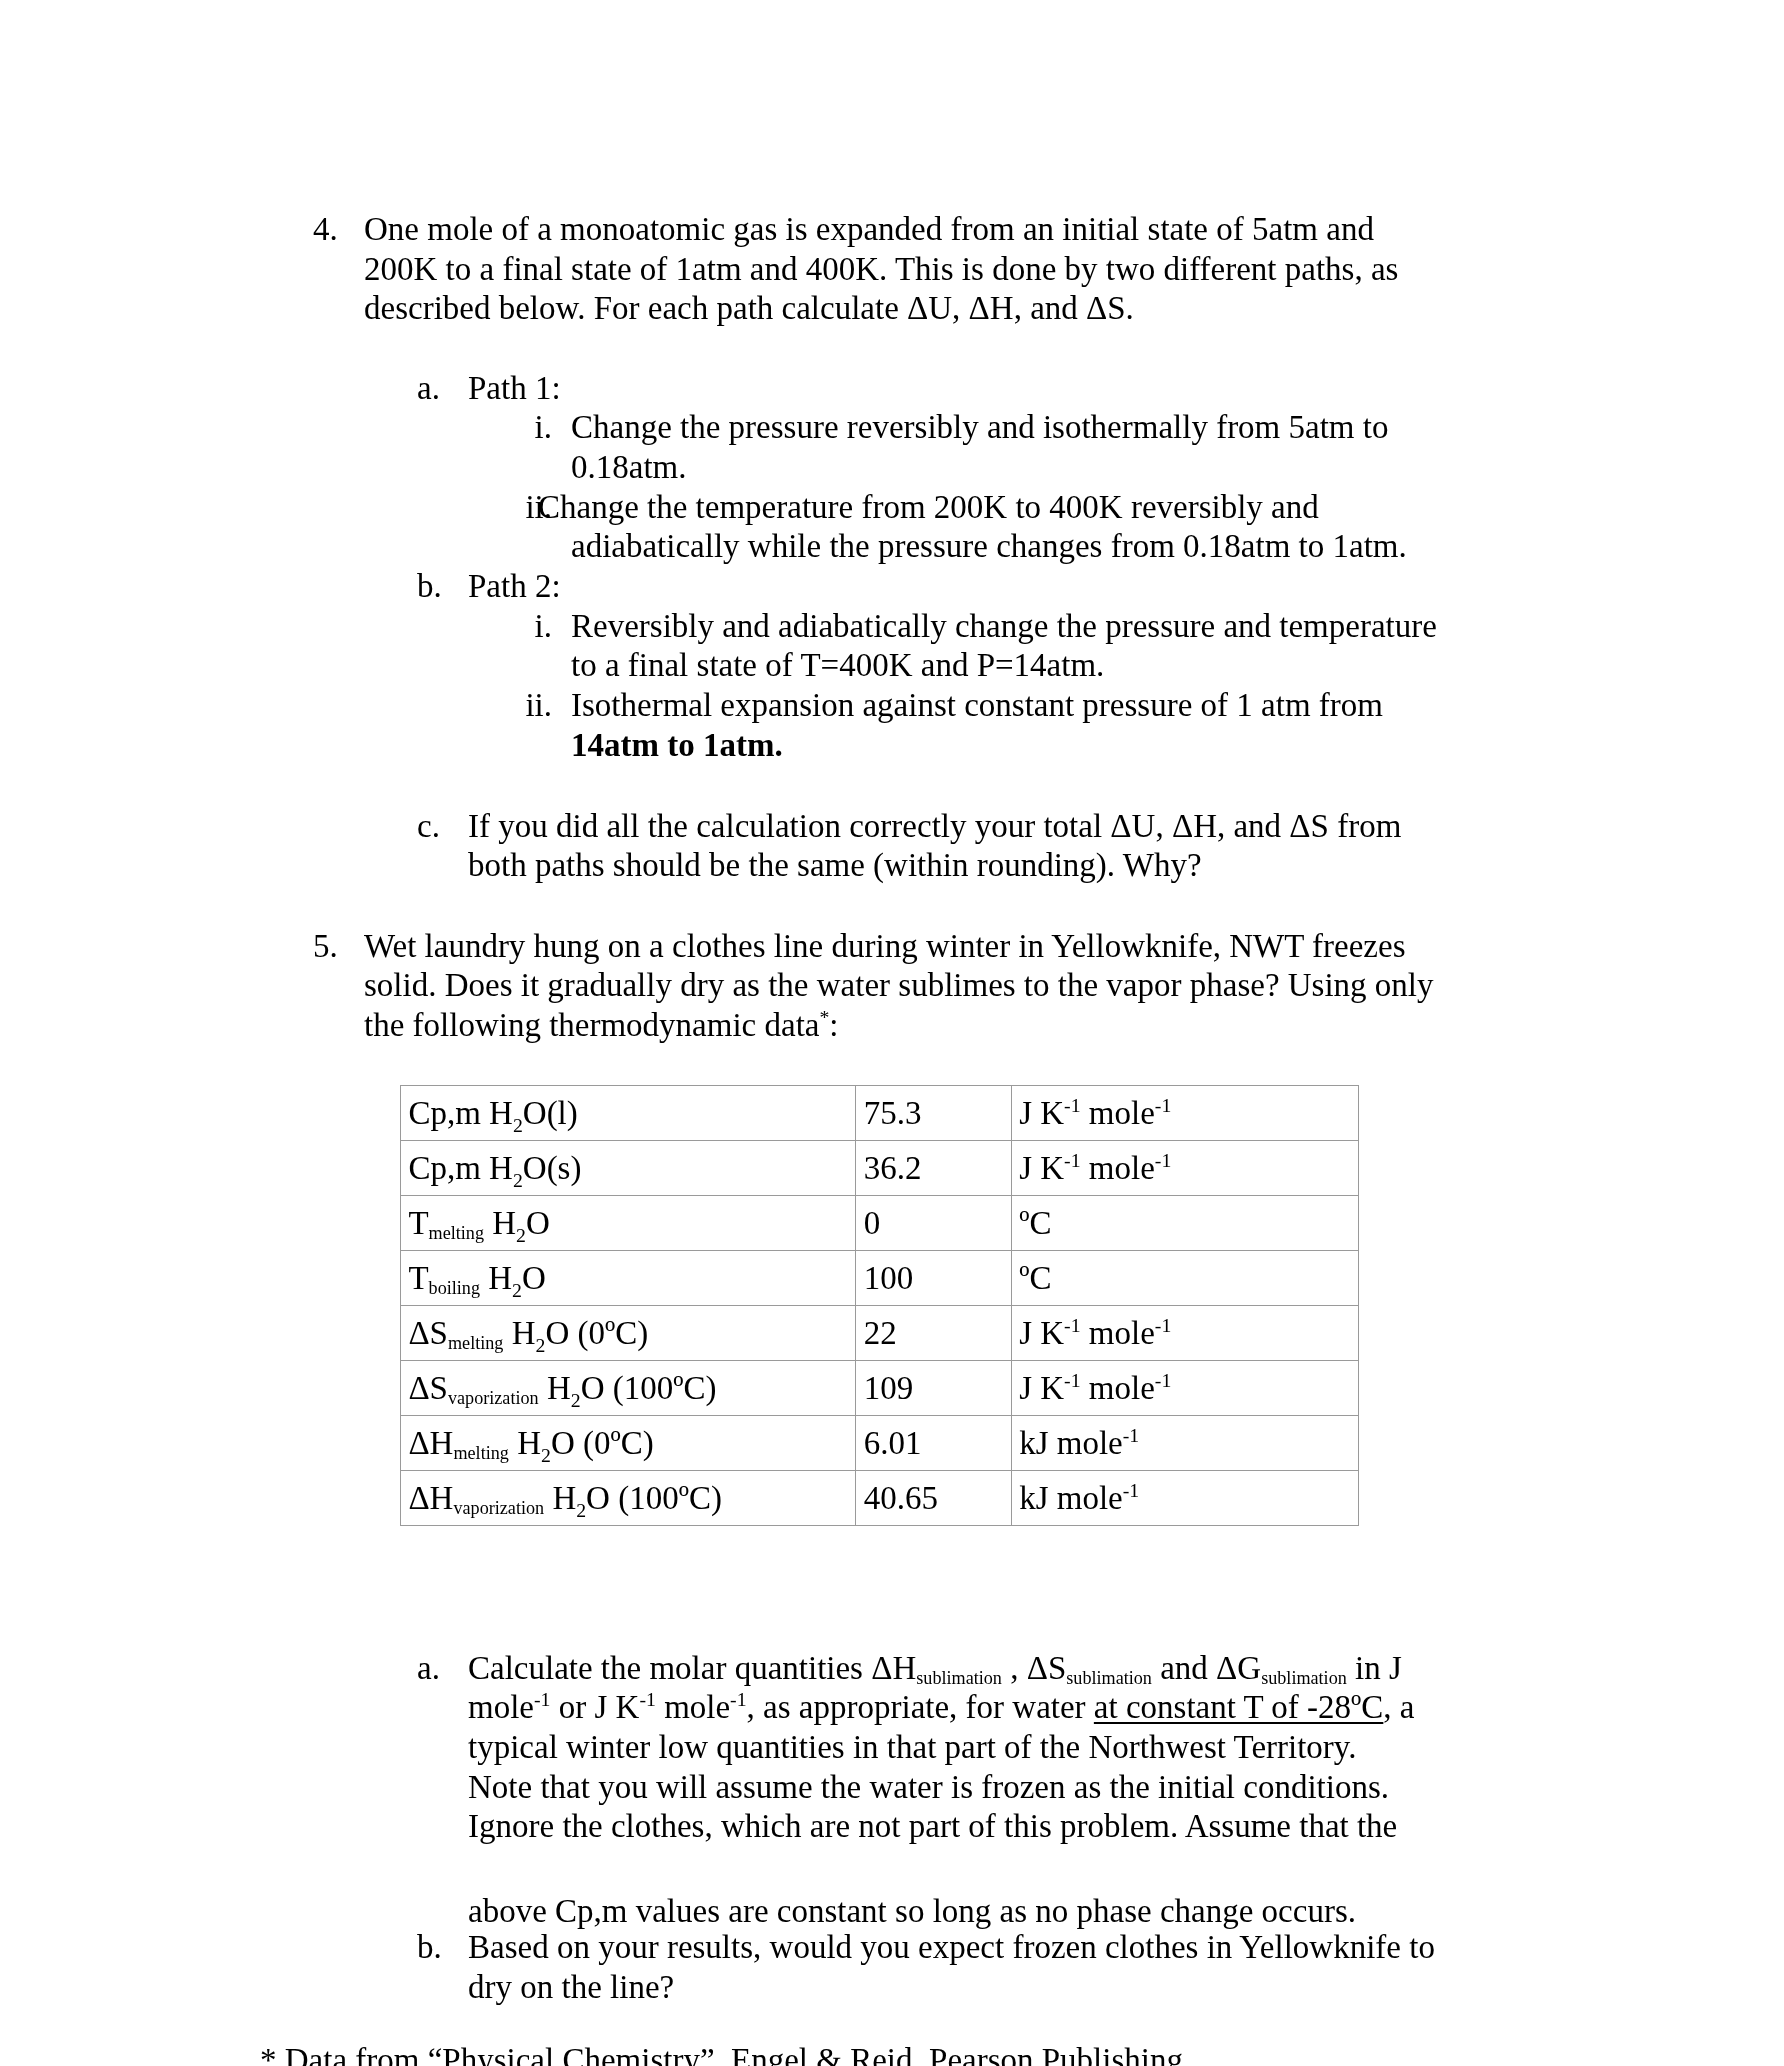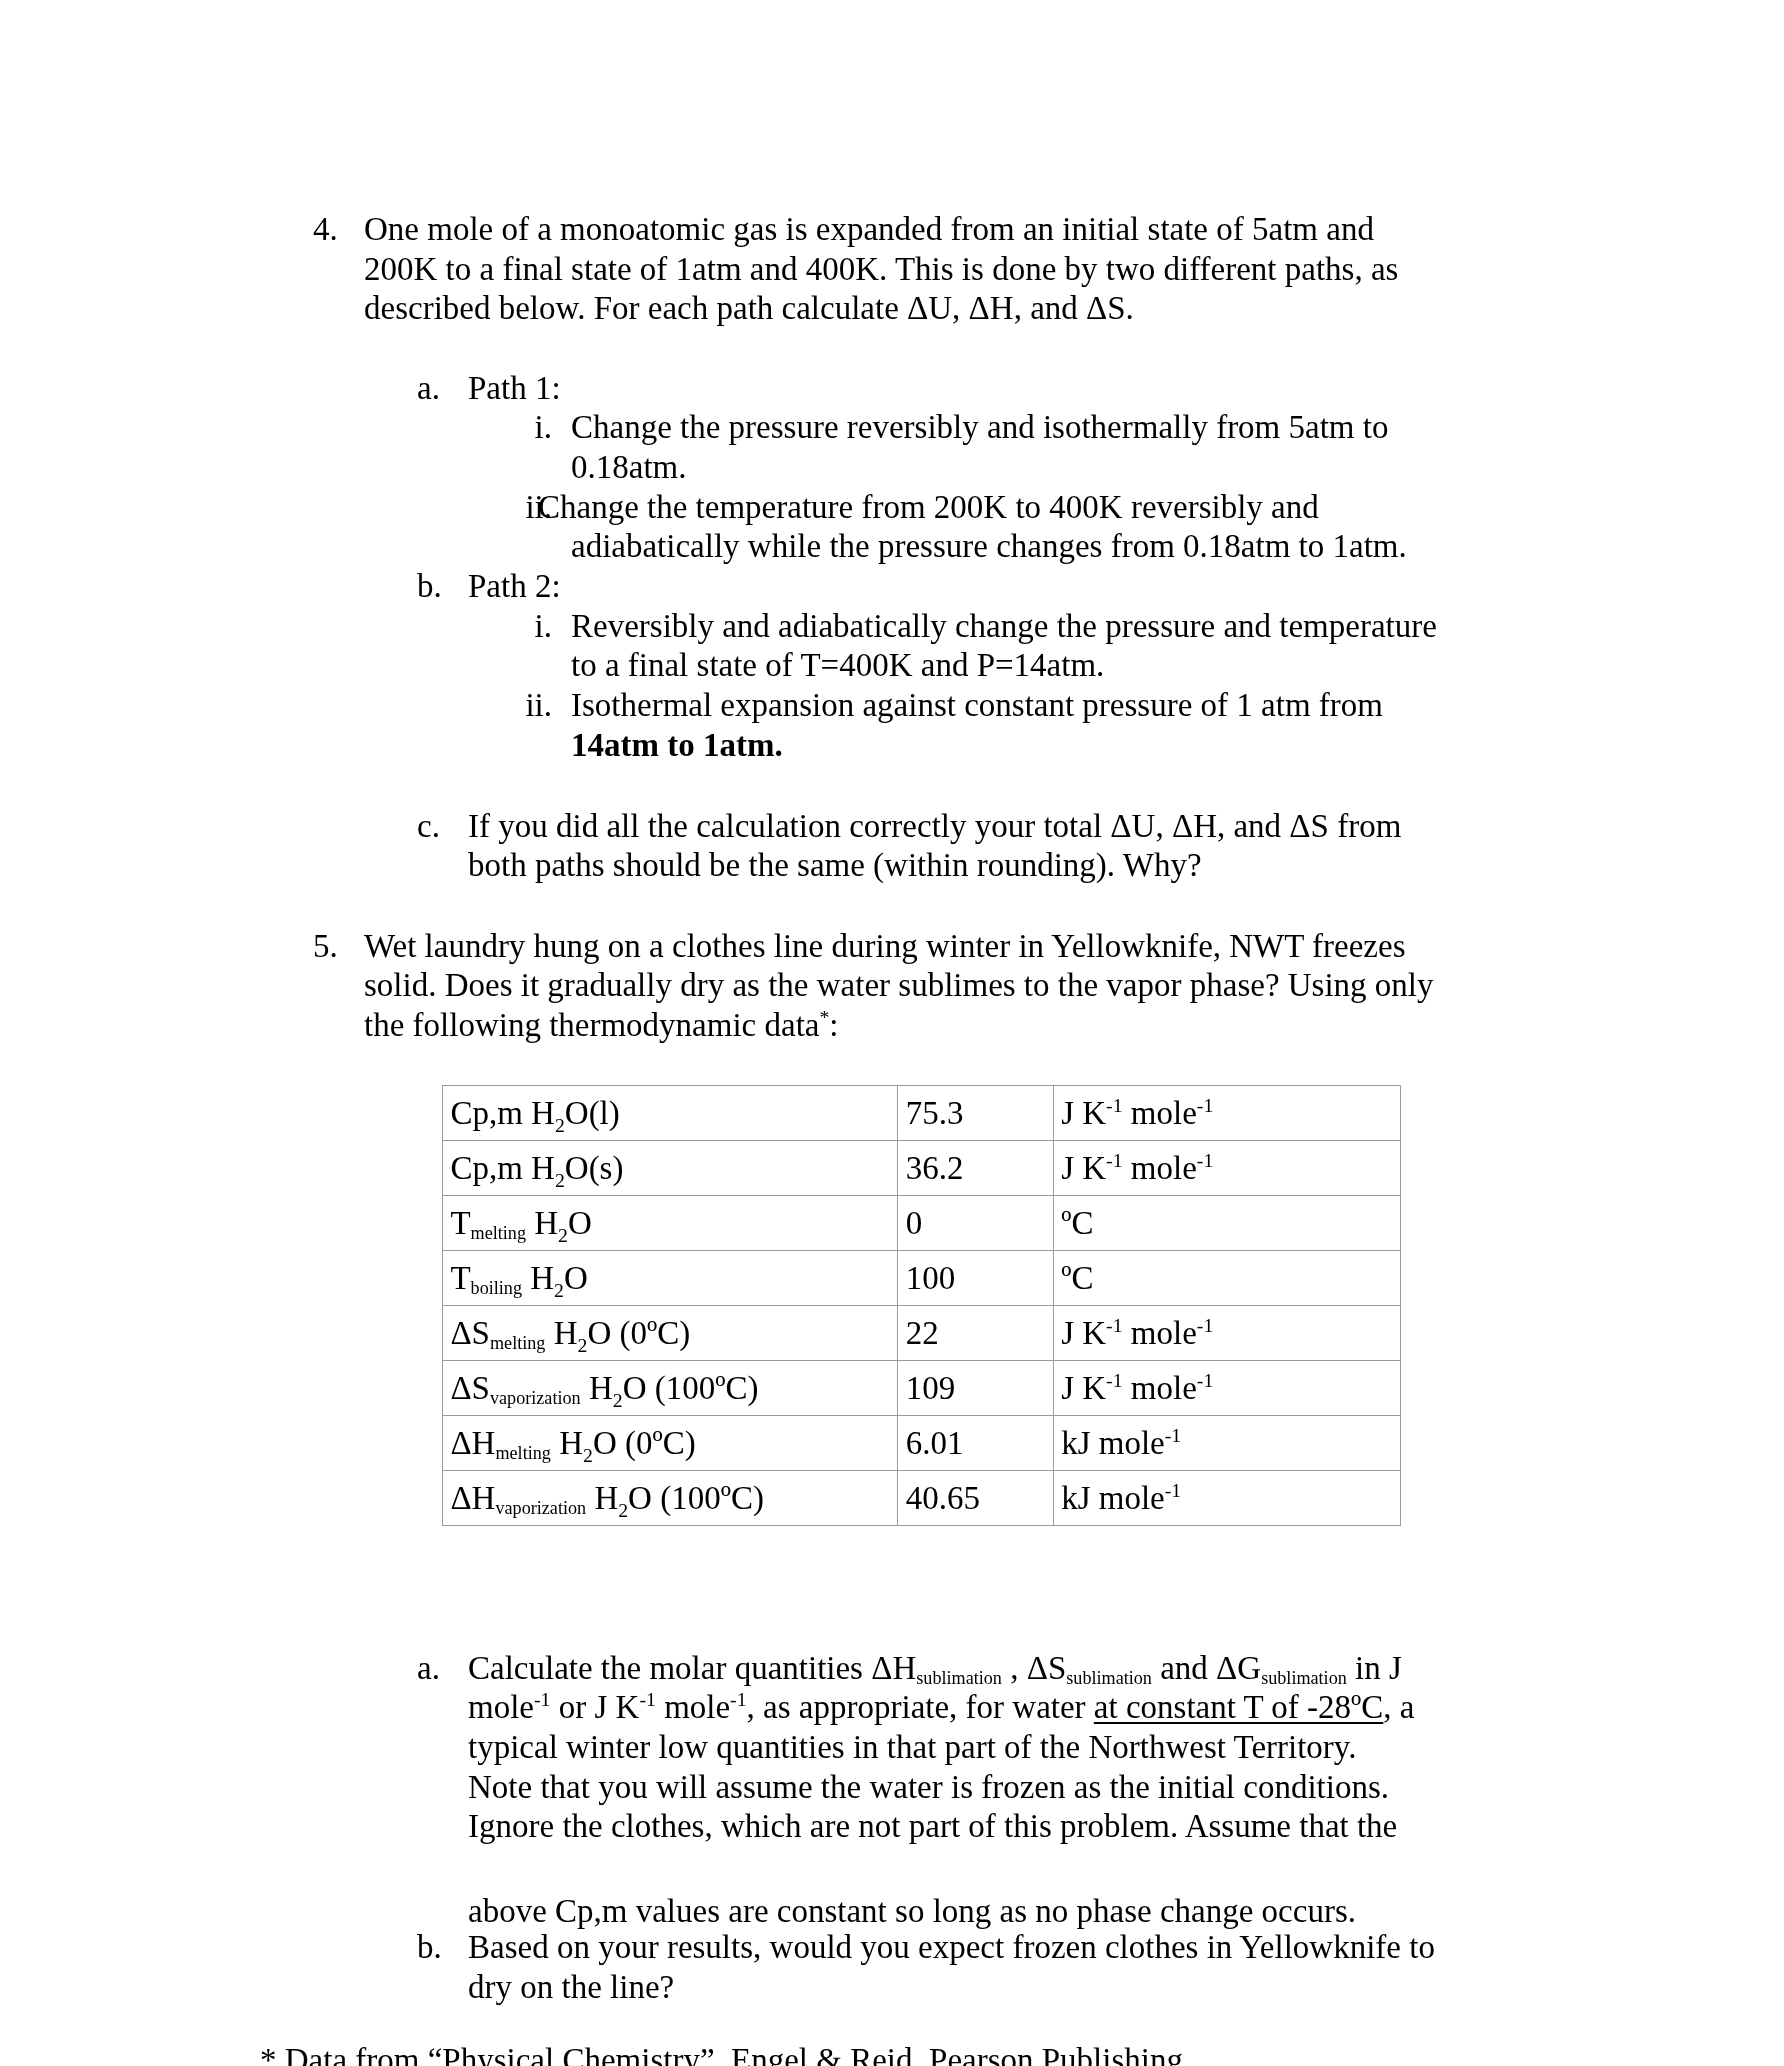--- a/index.html
+++ b/index.html
@@ -5,21 +5,21 @@
   html, body { margin: 0; padding: 0; background: #ffffff; }
   body { width: 1784px; height: 2309px; position: relative; overflow: hidden;
          font-family: "Liberation Serif", "DejaVu Serif", serif; color: #000; }
   .line { position: absolute; font-size: 33px; line-height: 40px; white-space: nowrap; }
   .num { position: absolute; font-size: 33px; line-height: 40px; }
   .rnum { position: absolute; font-size: 33px; line-height: 40px; text-align: right; width: 50px; }
   sub, sup { font-size: 0.6em; line-height: 0; }
   sup { vertical-align: 0.6em; }
   sub.small { font-size: 0.55em; vertical-align: -0.25em; }
   .u { text-decoration: underline; text-decoration-thickness: 2.1px; text-underline-offset: 4.1px; }
-  table.data { position: absolute; left: 400px; top: 1085px; border-collapse: collapse; width: 959px; margin-left: 42px; }
+  table.data { position: absolute; left: 400px; top: 1085px; border-collapse: collapse; width: 959px; }
   table.data td { border: 1.2px solid #9a9a9a; height: 54px; font-size: 33px; padding: 0 0 0 7.4px; vertical-align: middle; white-space: nowrap; }
   table.data td.c1 { width: 447px; }
   table.data td.c2 { width: 147px; }
 </style>
 </head>
 <body>
 
 <div>
   <div class="num" style="left:313px; top:209px;">4.</div>
   <div class="line" style="left:364px; top:209px;">One mole of a monoatomic gas is expanded from an initial state of 5atm and</div>

